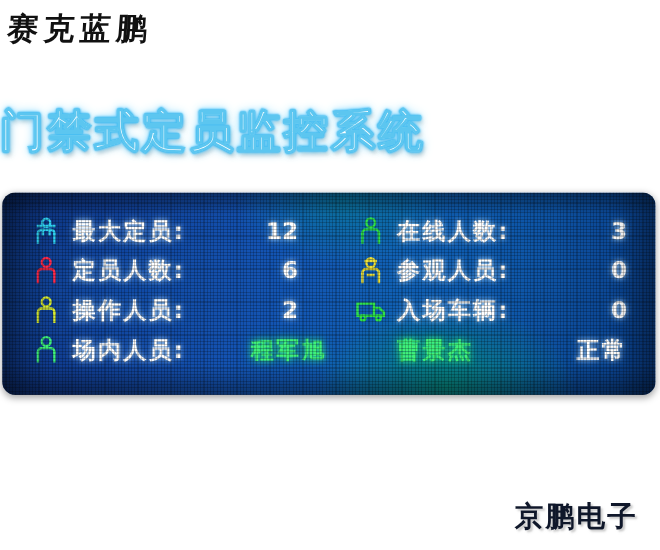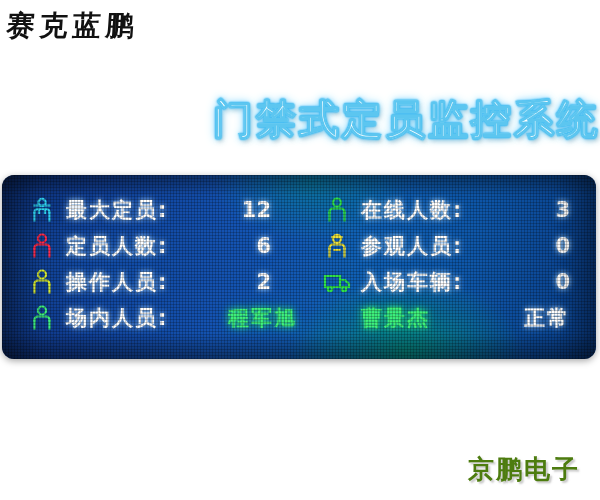--- a/index.html
+++ b/index.html
@@ -28,21 +28,21 @@
     font-size:28px; font-weight:bold; color:#111;
     letter-spacing:5px; line-height:36px; margin-top:2px;
     white-space:nowrap;
     transform:skewX(-4deg);
     transform-origin:left top;
   }
 
   
   #headline {
     position:absolute; left:0; top:92px; width:600px;
-    text-align:right; white-space:nowrap;
+    text-align:left; white-space:nowrap;
   }
   #headline-text {
     display:inline-block;
     font-family:"DejaVu Sans","Liberation Sans",sans-serif;
     font-size:40px; font-weight:bold; letter-spacing:3px;
     color:#ffffff;
     text-shadow:
       0 0 1px #56c8f5, 0 0 2px #56c8f5,
       1px 0 2px #3fb8ef, -1px 0 2px #3fb8ef,
       0 1px 2px #3fb8ef, 0 -1px 2px #3fb8ef,
@@ -123,21 +123,21 @@
     text-shadow:0 0 5px rgba(200,230,255,.95), 0 0 11px rgba(120,190,255,.55);
     white-space:nowrap; flex:1 1 auto; text-align:right; padding-right:26px;
   }
   .spacer-left { width:56px; flex:0 0 auto; }
 
   
   #footer-brand {
     position:absolute; right:20px; top:452px;
     font-family:"DejaVu Sans","Liberation Sans",sans-serif;
     font-size:26px; font-weight:bold; letter-spacing:2px;
-    color:#4d7c0f; white-space:nowrap;
+    color:#0f172a; white-space:nowrap;
     text-shadow:2px 2px 2px rgba(170,170,170,.65);
   }
 </style>
 </head>
 <body>
 
 <div id="brand">
   <div id="brand-cn">赛克蓝鹏</div>
 </div>
 

